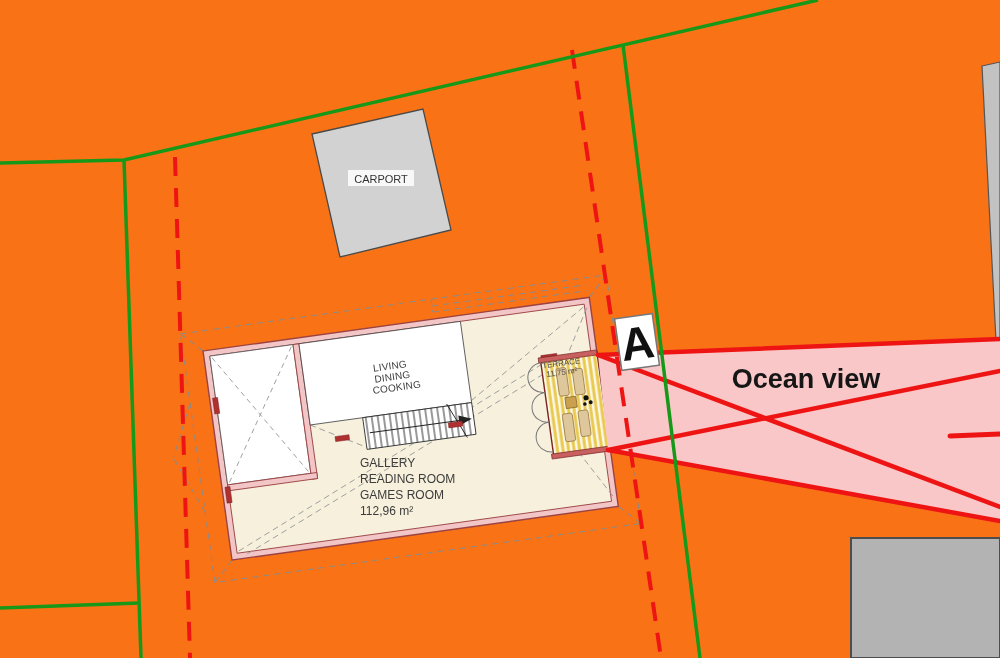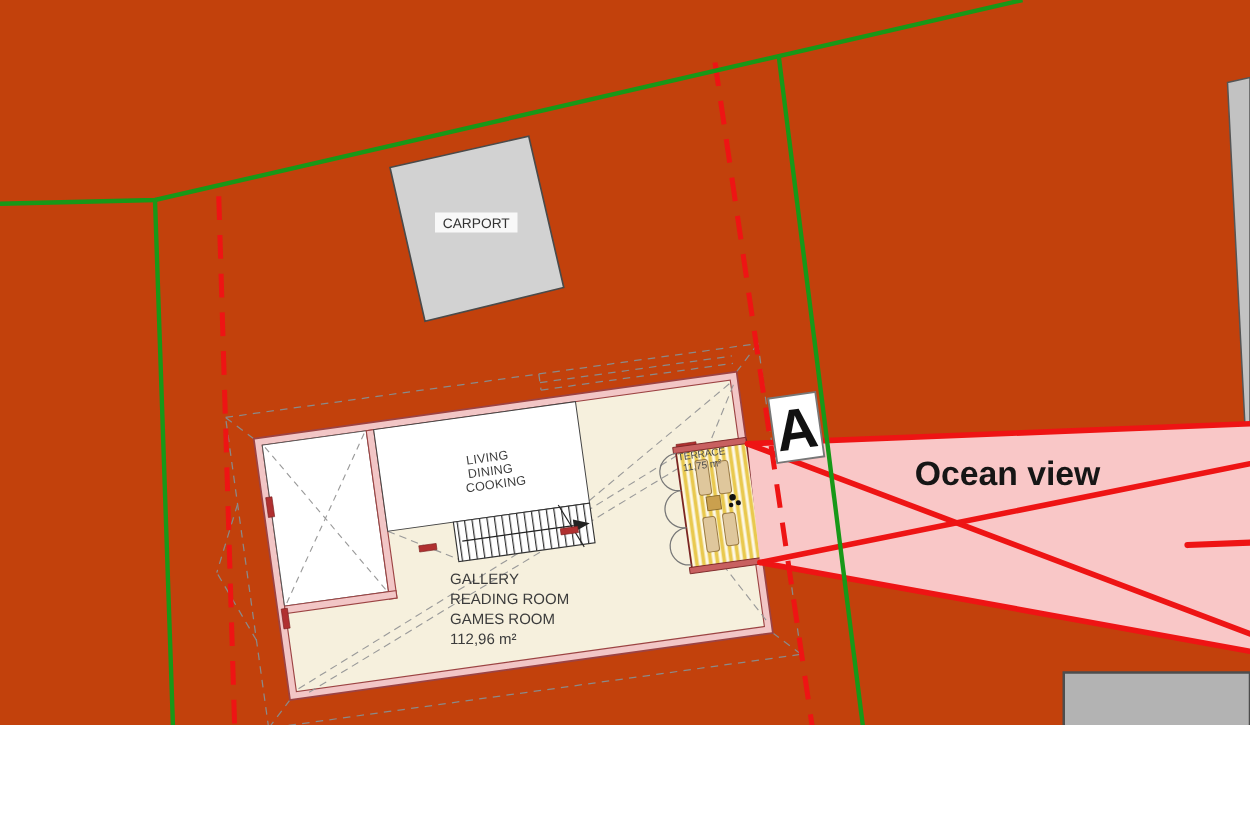--- a/index.html
+++ b/index.html
@@ -1,16 +1,16 @@
 <!DOCTYPE html>
 <html><head>
 <meta charset="utf-8">
 <style>
   html,body{margin:0;padding:0;background:#fff;}
-  .stage{position:relative;width:1000px;height:580px;background:#c2410c;overflow:hidden;
+  .stage{position:relative;width:1000px;height:658px;background:#f97316;overflow:hidden;
          font-family:"Liberation Sans", sans-serif;}
   svg{position:absolute;left:0;top:0;}
   text{font-family:"Liberation Sans", sans-serif;}
   .room-label{fill:#3c3c3c;font-size:10px;letter-spacing:.2px;}
   .gallery-label{fill:#3c3c3c;font-size:12px;}
   .terrace-label{fill:#4a4a4a;font-size:8px;}
   .carport-label{fill:#333;font-size:11px;}
   .ocean-label{fill:#161616;font-size:27px;font-weight:bold;}
   .marker-letter{fill:#111;font-size:46px;font-weight:600;}
 </style>

